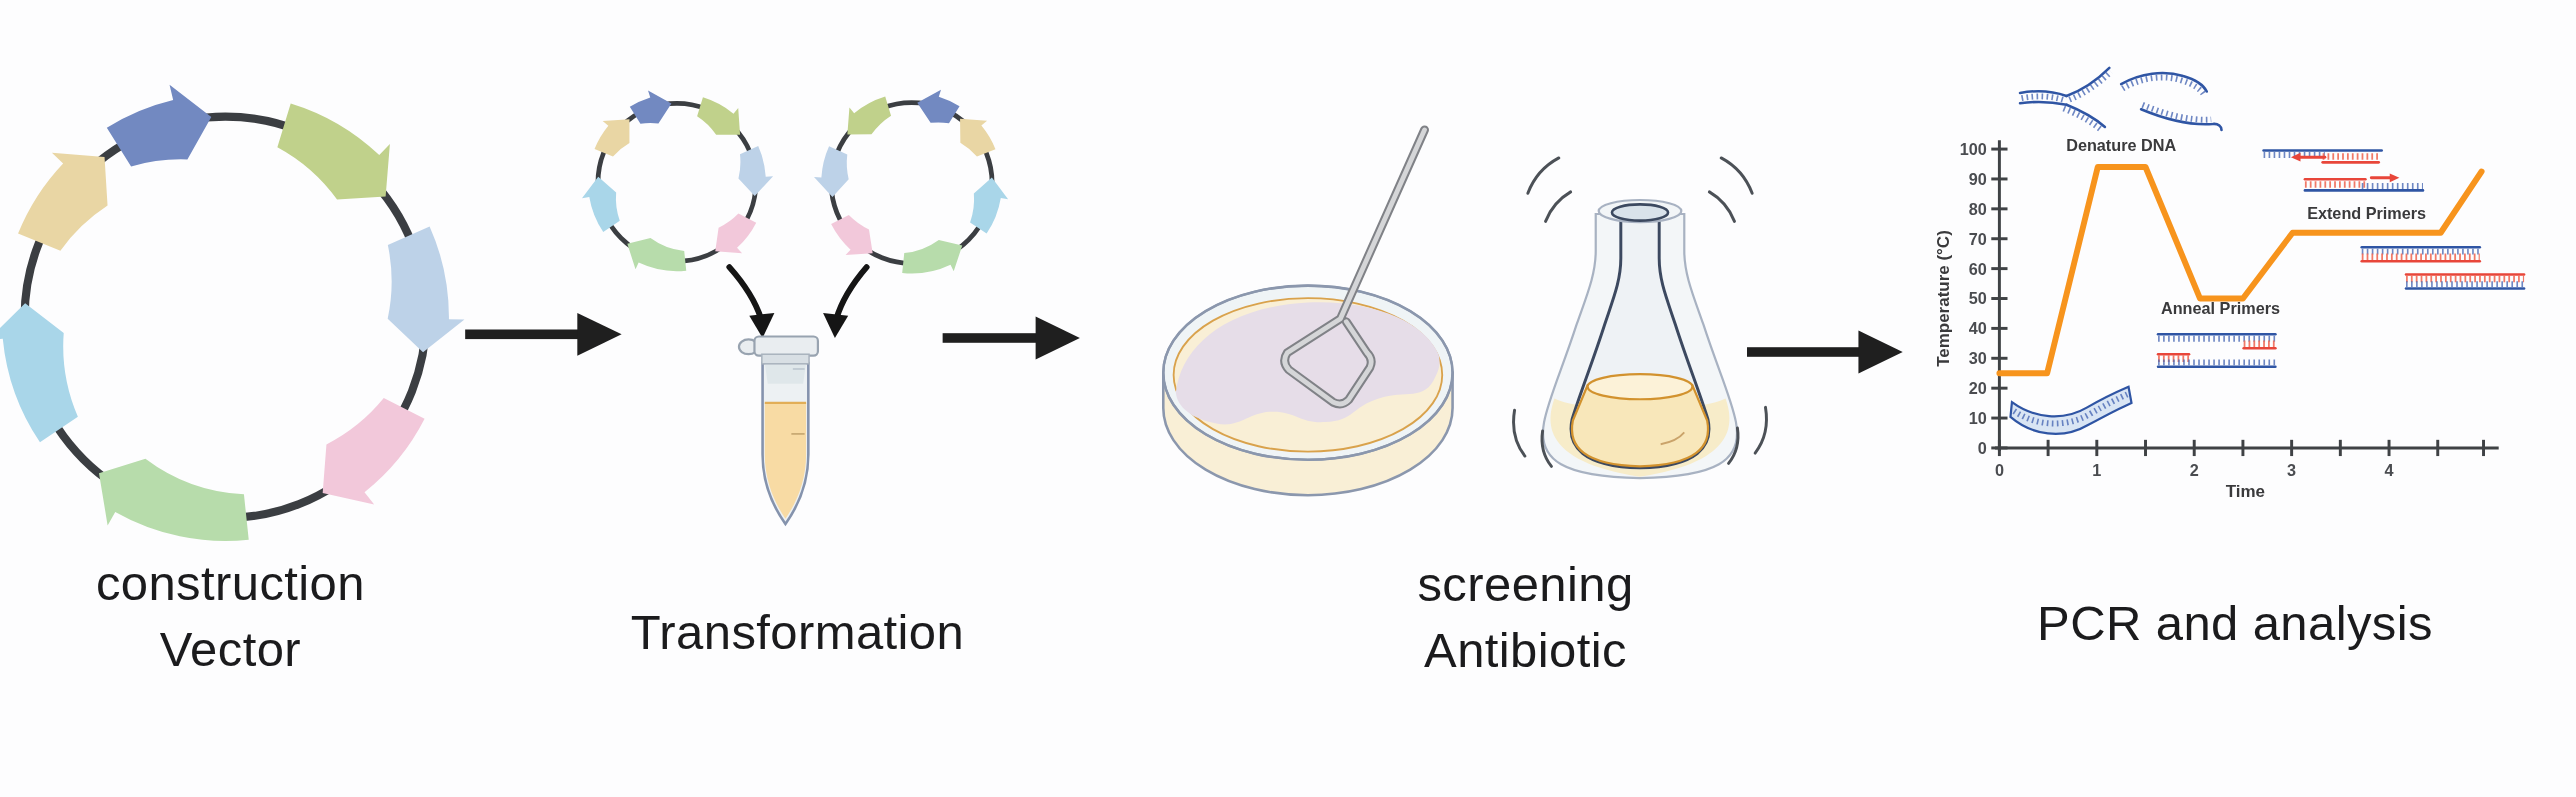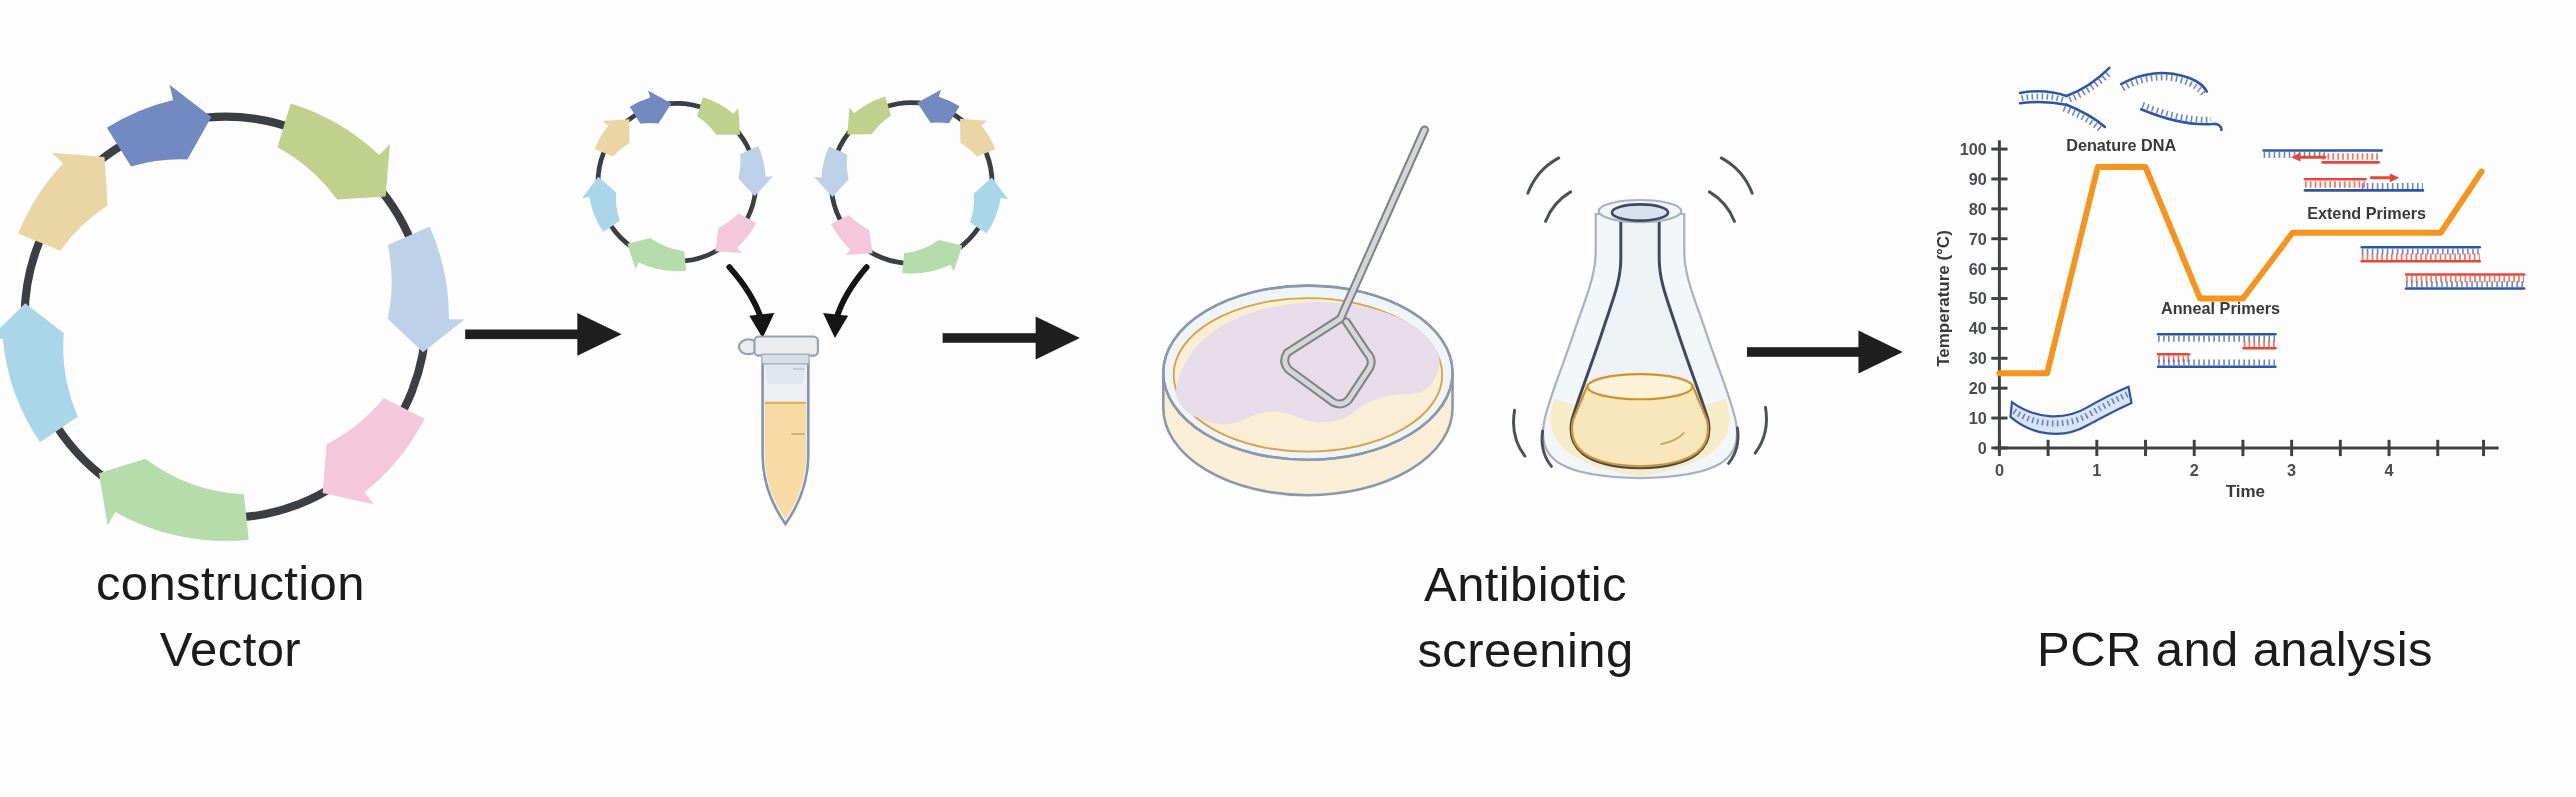--- a/index.html
+++ b/index.html
@@ -251,22 +251,25 @@
     <line class="teeth-r" x1="3260" y1="378" x2="3420" y2="378"></line>
     <line class="teeth-b" x1="3260" y1="385" x2="3420" y2="385"></line>
     <line class="rail-b" x1="3260" y1="391" x2="3420" y2="391" stroke-width="4.5"></line>
   </g>
 </svg>
 
 <div class="step-label" style="left:8.9px;top:550px;width:443px;">
   <div>construction</div>
   <div>Vector</div>
 </div>
+<div class="step-label" style="left:539px;top:599px;width:517px;">
+  <div>Transformation</div>
+</div>
 <div class="step-label" style="left:1304px;top:551px;width:443px;">
+  <div>screening</div>
   <div>Antibiotic</div>
-  <div>screening</div>
-</div>
-<div class="step-label" style="left:1940px;top:616px;width:590px;text-align:center;">
+</div>
+<div class="step-label" style="left:1940px;top:590px;width:590px;text-align:center;">
   <div>PCR and analysis</div>
 </div>
 
 </div>
 
 
 </body></html>

